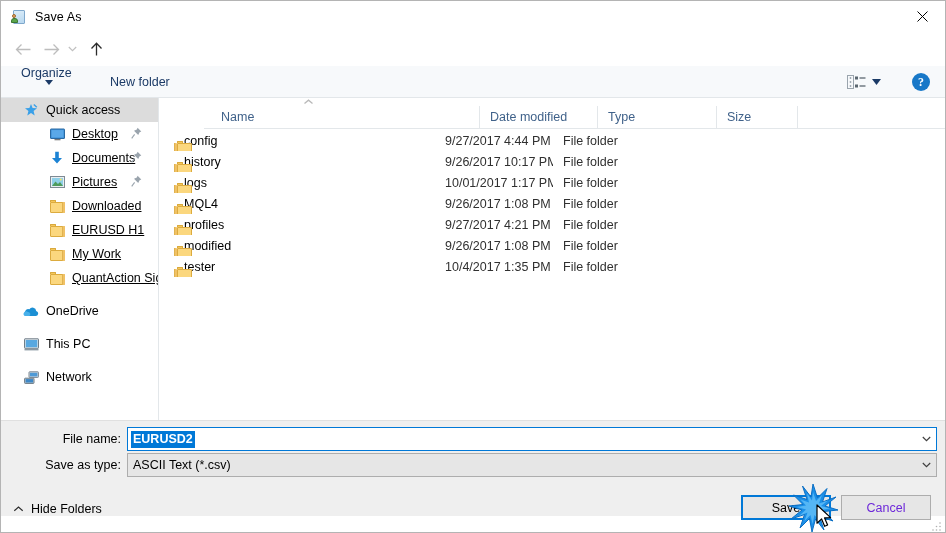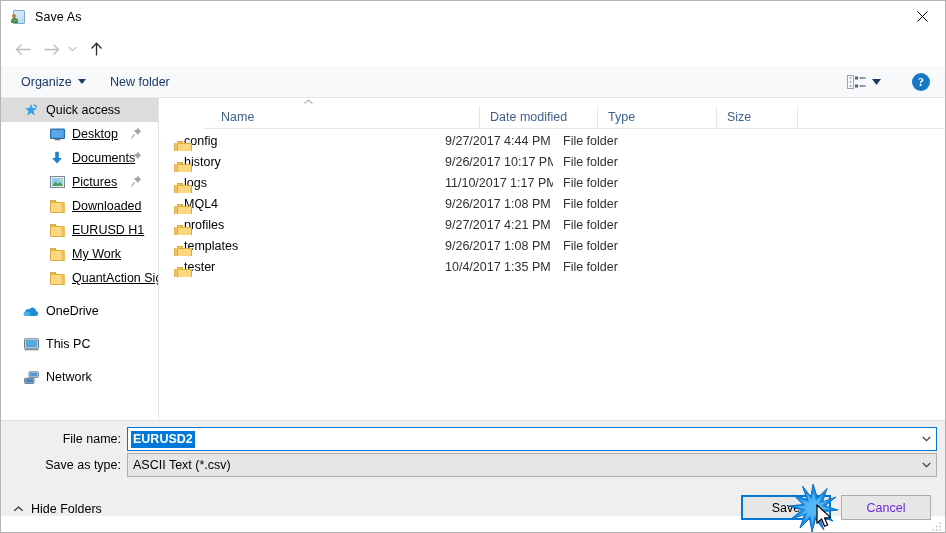--- a/index.html
+++ b/index.html
@@ -129,21 +129,21 @@
     width: 944px; height: 32px;
     background: #f7f9fb;
     border-bottom: 1px solid #e3e7ea;
   }
   .cmdbtn {
     position: absolute; top: 0; height: 31px;
     display: flex; align-items: center;
     font-size: 12.5px; color: #1b3a66;
     padding: 0 8px;
   }
-  #cmd-organize { left: 12px; }
+  #cmd-organize { left: 12px; flex-direction: column; }
   #cmd-newfolder { left: 101px; }
   .cmd-caret { margin-left: 6px; display: flex; }
   #view-options {
     position: absolute; left: 846px; top: 0;
     height: 31px; display: flex; align-items: center;
   }
   #help-btn {
     position: absolute; left: 911px; top: 7px;
     width: 18px; height: 18px;
     border-radius: 50%;
@@ -647,21 +647,21 @@
         <div class="fcell size"></div>
       </div>
 
       <div class="frow">
         <div class="fcell name">
           <span class="row-folder-ico">
             <span class="folder"><span class="tab"></span><span class="body"></span><span class="edge"></span></span>
           </span>
           <span>logs</span>
         </div>
-        <div class="fcell date">11/10/2017 1:17 PM</div>
+        <div class="fcell date">10/01/2017 1:17 PM</div>
         <div class="fcell type">File folder</div>
         <div class="fcell size"></div>
       </div>
 
       <div class="frow">
         <div class="fcell name">
           <span class="row-folder-ico">
             <span class="folder"><span class="tab"></span><span class="body"></span><span class="edge"></span></span>
           </span>
           <span>MQL4</span>
@@ -681,21 +681,21 @@
         <div class="fcell date">9/27/2017 4:21 PM</div>
         <div class="fcell type">File folder</div>
         <div class="fcell size"></div>
       </div>
 
       <div class="frow">
         <div class="fcell name">
           <span class="row-folder-ico">
             <span class="folder"><span class="tab"></span><span class="body"></span><span class="edge"></span></span>
           </span>
-          <span>templates</span>
+          <span>modified</span>
         </div>
         <div class="fcell date">9/26/2017 1:08 PM</div>
         <div class="fcell type">File folder</div>
         <div class="fcell size"></div>
       </div>
 
       <div class="frow">
         <div class="fcell name">
           <span class="row-folder-ico">
             <span class="folder"><span class="tab"></span><span class="body"></span><span class="edge"></span></span>

